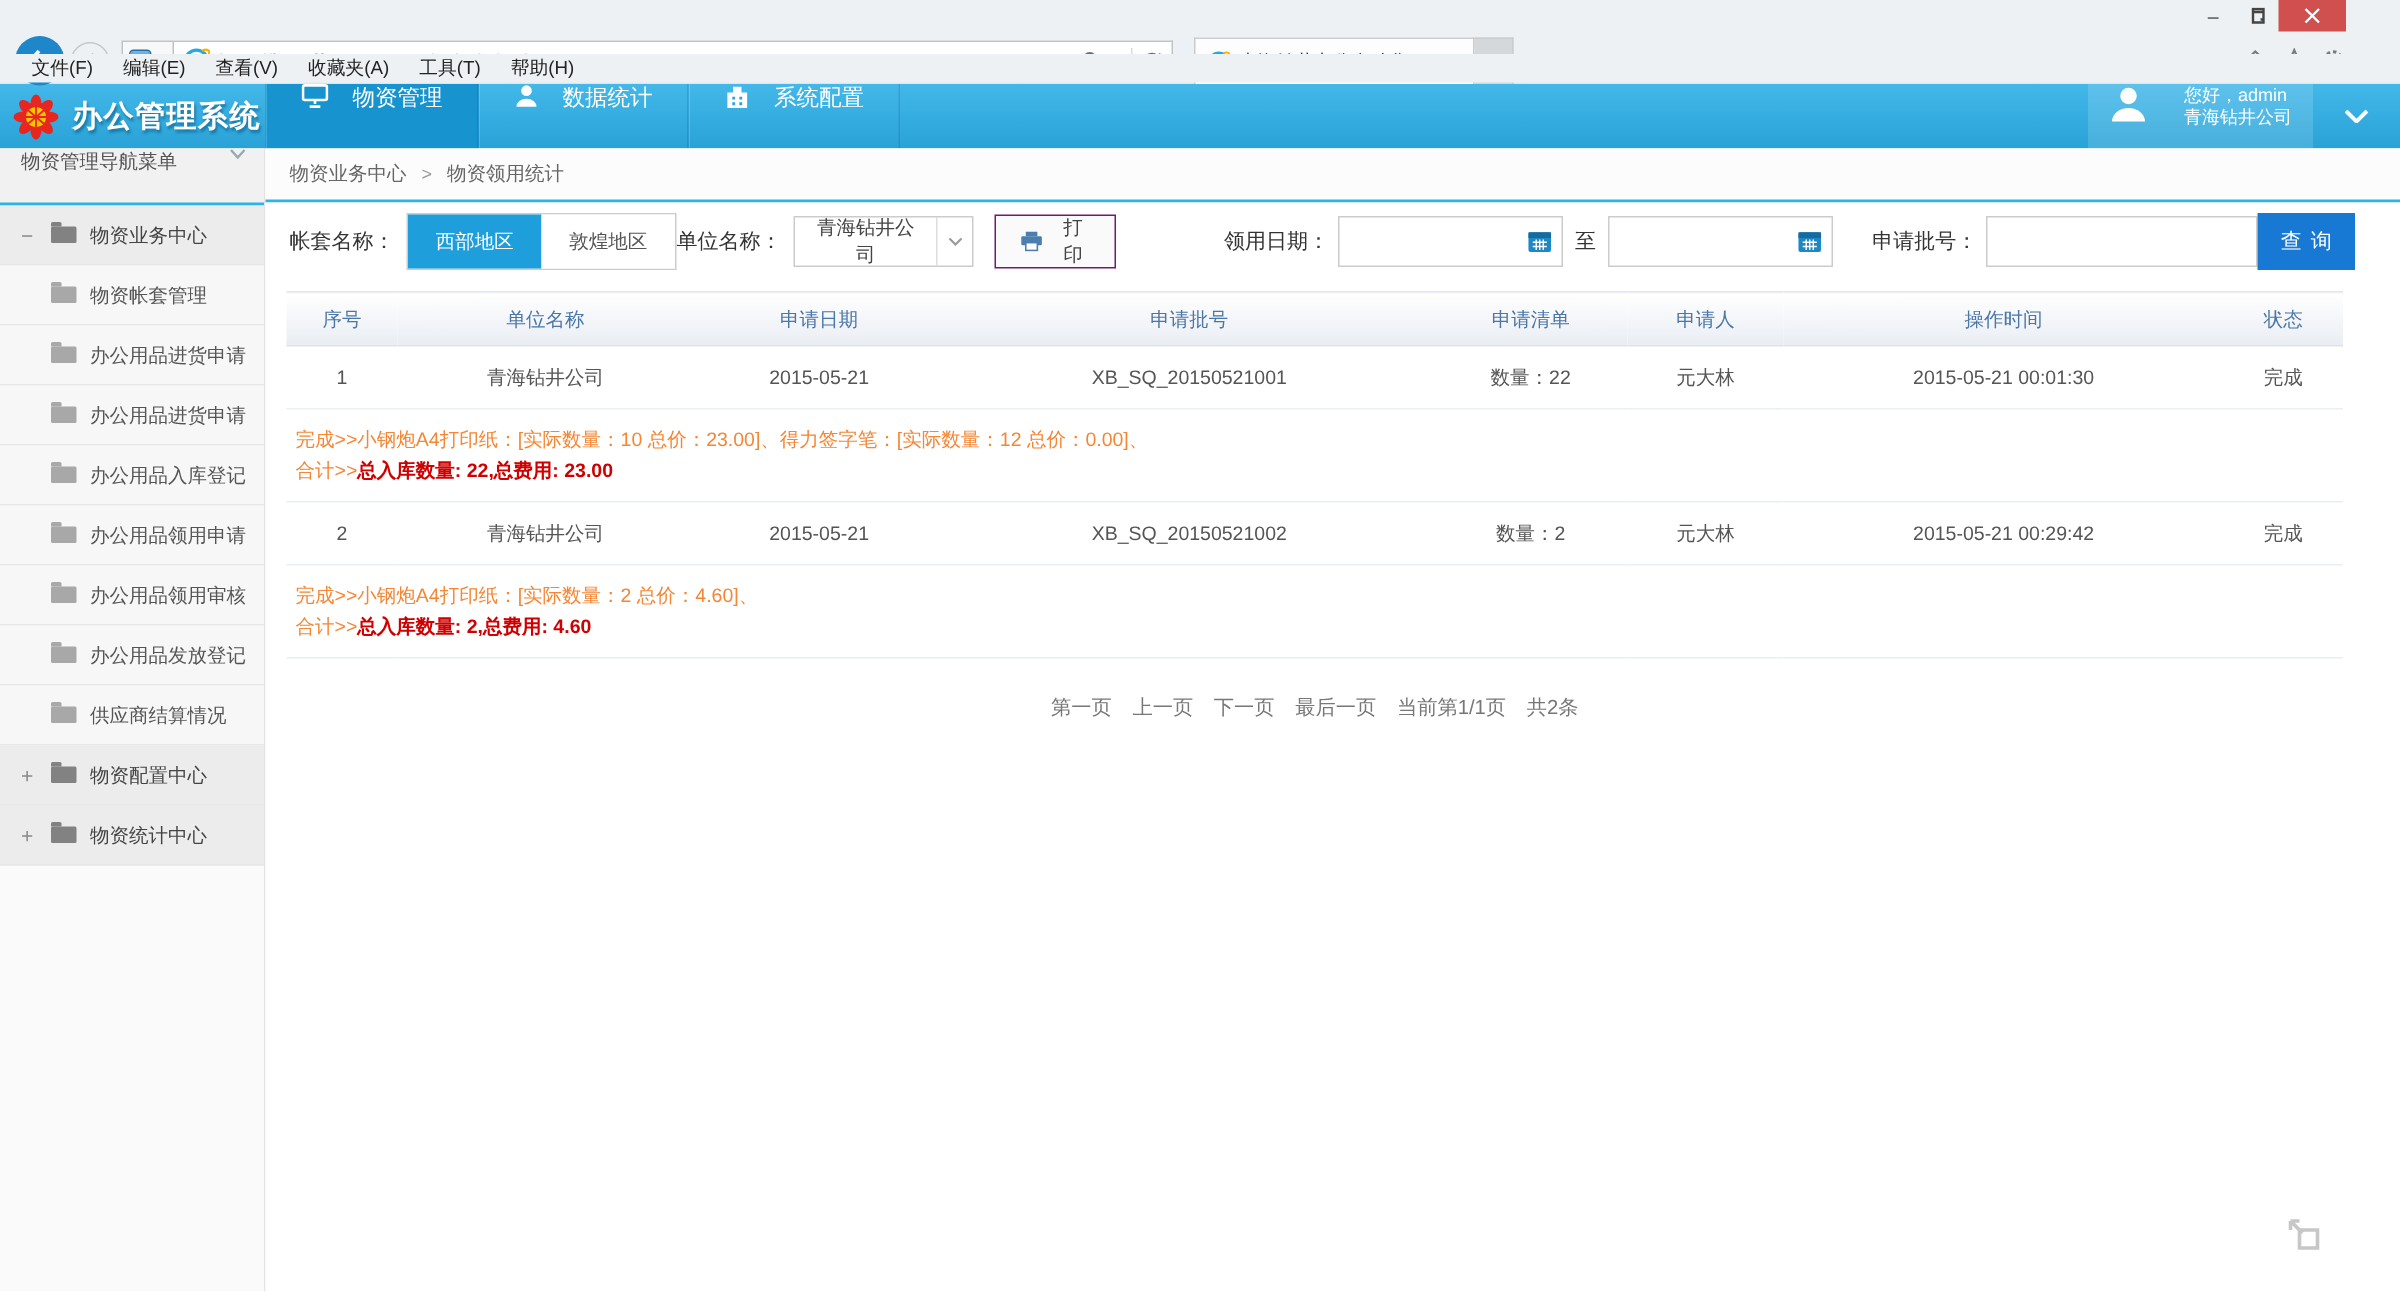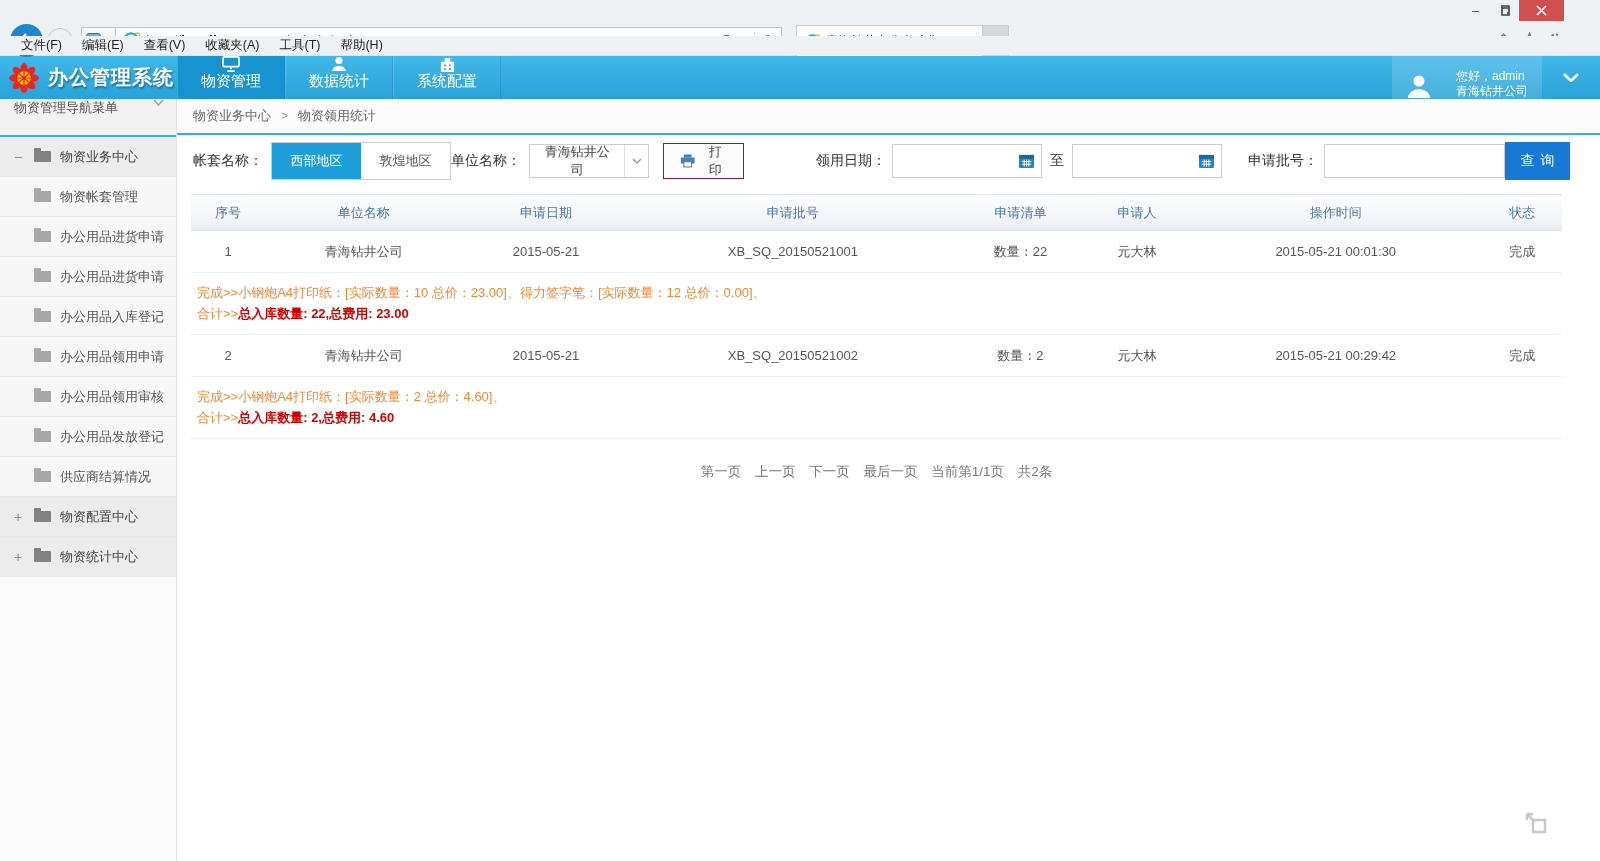--- a/index.html
+++ b/index.html
@@ -27,23 +27,23 @@
   .tab-close { color:#9aa0a3; font-size:14px; }
   .newtab { width:26px; height:31px; background:#d5d8da; border:1px solid #c8ccce; border-left:none; border-bottom:none; }
   .chrome-icons { position:absolute; right:36px; top:32px; display:flex; gap:9px; color:#777c80; }
   .menubar { height:19px; background:#eef1f3; display:flex; align-items:center; padding-left:12px; gap:2px; position:absolute; bottom:0; left:0; right:0; }
   .menu-item { font-size:12.5px; color:#222; padding:0 9px; }
 
   
   .appnav { height:43px; background:linear-gradient(#43b8e9,#29a2d7); display:flex; align-items:stretch; }
   .brand { width:177px; display:flex; align-items:center; padding-left:6px; gap:6px; }
   .brand-text { color:#fff; font-size:20px; font-weight:bold; letter-spacing:1px; text-shadow:1px 2px 2px rgba(0,70,110,.55); }
-  .nav-item { display:flex; align-items:center; gap:0; padding:0 24px; color:#fff; font-size:15px; box-shadow:inset -1px 0 0 rgba(0,70,110,.18), inset 1px 0 0 rgba(255,255,255,.18);flex-direction:column; }
+  .nav-item { display:flex; gap:16px; padding:0 24px; color:#fff; font-size:15px; box-shadow:inset -1px 0 0 rgba(0,70,110,.18), inset 1px 0 0 rgba(255,255,255,.18); }
   .nav-item.active { background:#1794cf; }
-  .nav-user { margin-left:auto; display:flex; align-items:flex-end; gap:24px; padding:0 14px; background:rgba(255,255,255,.14); color:#fff; }
+  .nav-user { margin-left:auto; display:flex; align-items:flex-start; gap:24px; padding:0 14px; background:rgba(255,255,255,.14); color:#fff; }
   .nav-user-text { font-size:12px; line-height:15px; }
   .nav-caret { width:58px; display:flex; align-items:center; justify-content:center; color:#fff; }
 
   
   .shell { display:flex; height:calc(861px - 56px - 19px - 43px + 19px); }
   .sidebar { width:177px; background:#fafafa; border-right:1px solid #e3e3e3; flex:none; }
   .side-header { height:38px; display:flex; align-items:flex-start; padding:0 12px 0 14px; color:#555; font-size:13px; background:#f1f1f1; border-bottom:2px solid #2db4e7; }
   .side-header .sp { flex:1; }
   .side-item { height:40px; display:flex; align-items:center; border-bottom:1px solid #e7e7e7; font-size:13px; color:#555; background:#f7f7f7; }
   .side-item.parent { background:#ececec; color:#444; }

